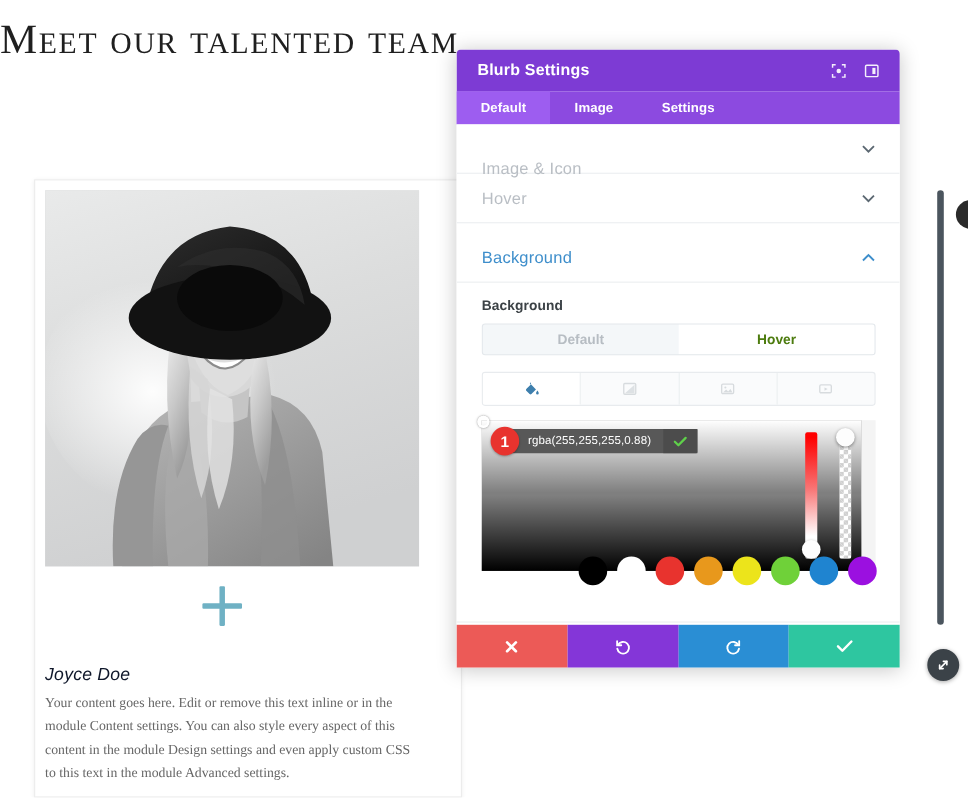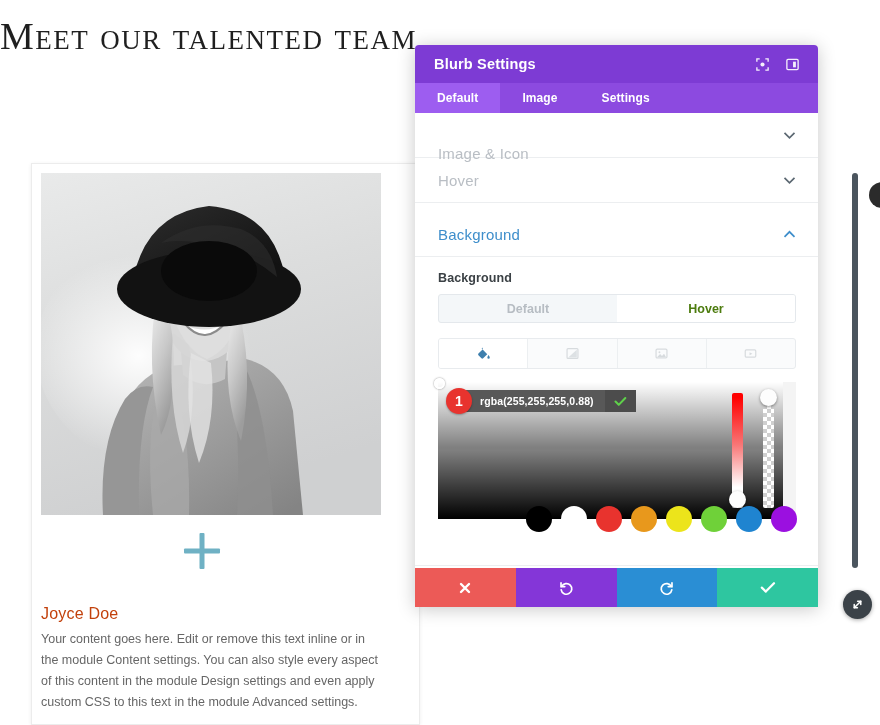--- a/index.html
+++ b/index.html
@@ -37,25 +37,25 @@
   .team-photo { position: absolute; inset: 0; }
 
   .plus-icon {
     position: absolute; left: 0; top: 365px; width: 340px;
     display: flex; align-items: center; justify-content: center;
   }
   .plus-icon svg { display: block; }
 
   .member-name {
     position: absolute; left: 9px; top: 441px; width: 350px;
-    font-size: 16px; color: #c2410c; font-weight: 400; letter-spacing: .2px;
+    font-size: 16px; color: #0f172a; font-weight: 400; letter-spacing: .2px; font-style: italic;
   }
   .member-desc {
     position: absolute; left: 9px; top: 465px; width: 340px;
-    font-size: 12.5px; line-height: 21px; color: #666;
+    font-size: 12.5px; line-height: 21px; color: #666; font-family: Liberation Serif, serif;
   }
 
   .clipped-circle {
     position: absolute; left: 869px; top: 182px;
     width: 26px; height: 26px; border-radius: 50%;
     background: #2b2b2b;
   }
 
   
   .modal {
@@ -180,21 +180,21 @@
     background: #e8332e; color: #fff;
     display: flex; align-items: center; justify-content: center;
     font-size: 14px; font-weight: bold; margin-right: -9px; z-index: 2;
     box-shadow: 0 1px 2px rgba(0,0,0,.3);
   }
   .color-field {
     display: flex; align-items: center; height: 22px;
     background: #585858; border-radius: 1px;
   }
   .color-val {
-    color: #fff; font-size: 10.5px; font-weight: bold;
+    color: #fff; font-size: 10.5px; font-weight: normal;
     padding: 0 11px 0 17px; white-space: nowrap; letter-spacing: .1px;
   }
   .color-ok {
     width: 31px; height: 22px; background: #4c4c4c;
     display: flex; align-items: center; justify-content: center;
     color: #5fd14a; font-size: 13px;
   }
 
   
   .modal-footer {

